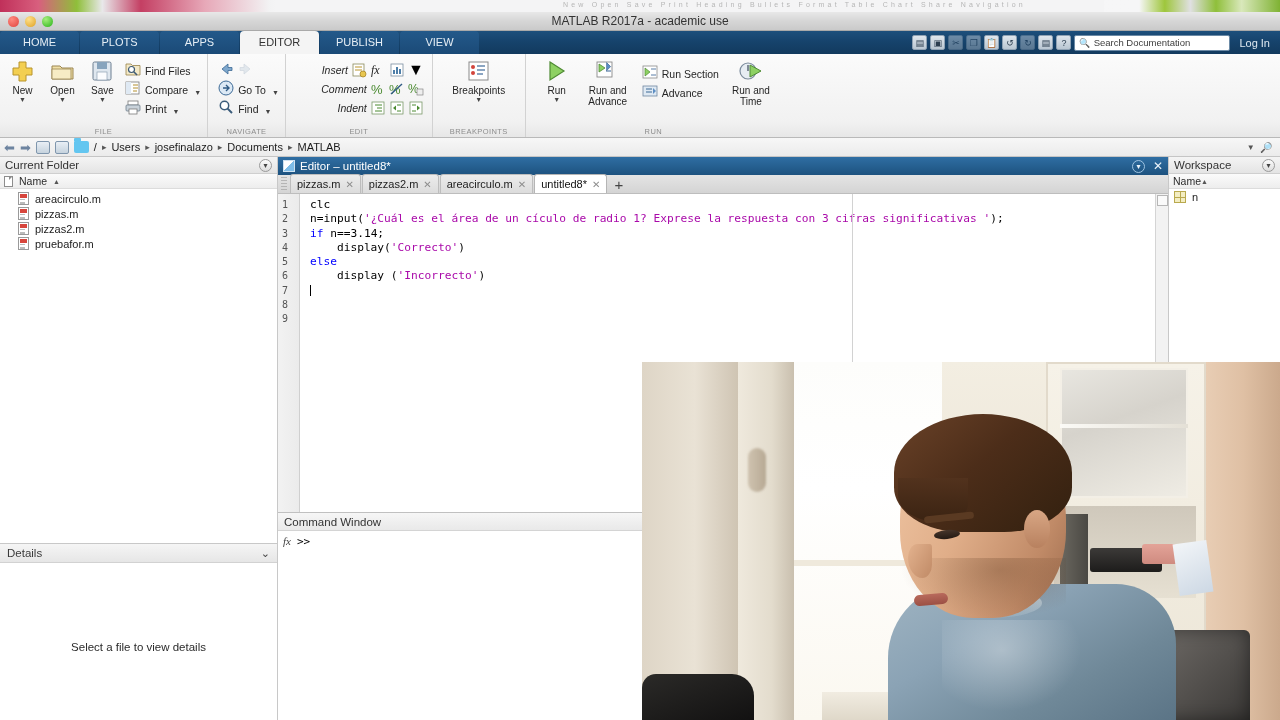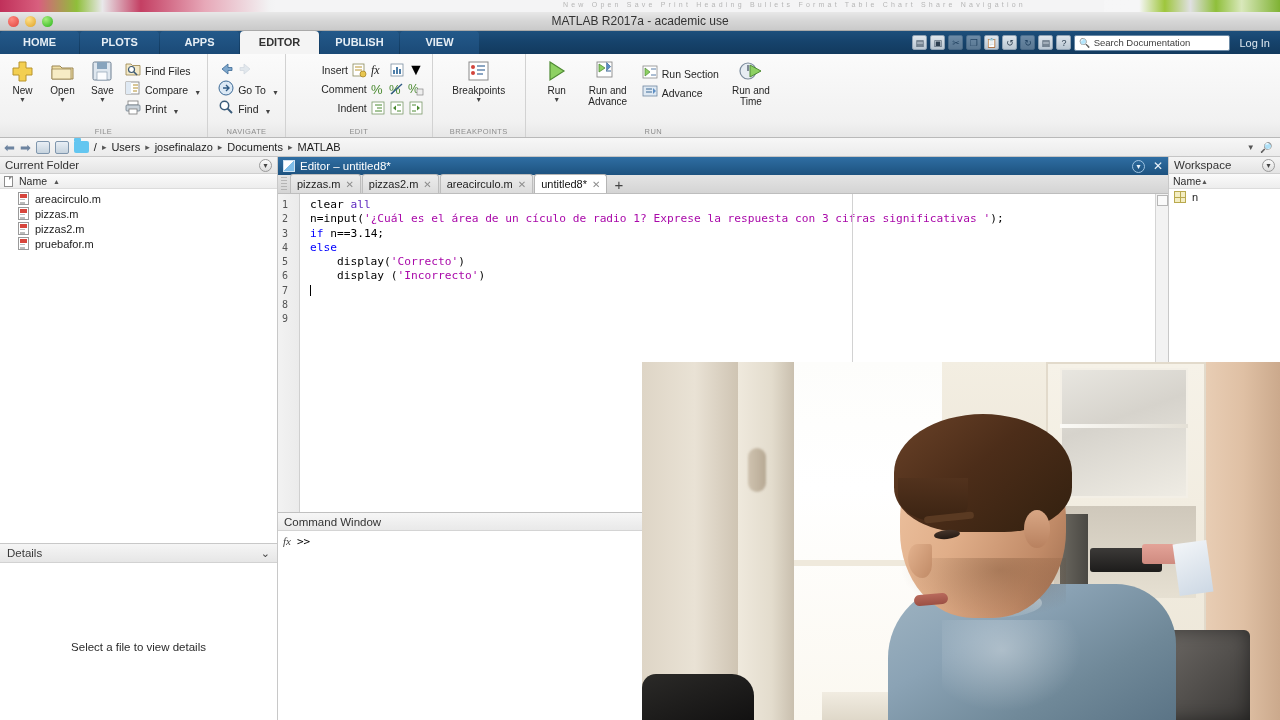--- a/index.html
+++ b/index.html
@@ -53,21 +53,20 @@
   .tabstrip {
     position: relative; height: 23px;
     background: linear-gradient(180deg, #1d4f7c 0%, #16436c 45%, #123a5e 100%);
     display: flex; align-items: flex-end;
   }
   .rtab {
     width: 79px; height: 23px; line-height: 23px; text-align: center;
     font-size: 11px; color: #e6eef5; cursor: default;
     border-radius: 4px 4px 0 0; margin-right: 1px;
     background: linear-gradient(180deg, #23598a 0%, #1b4a77 100%);
-    font-weight: bold;
   }
   .rtab.active { background: #f4f4f4; color: #333; }
   .tabstrip-right { margin-left: auto; display: flex; align-items: center; height: 23px; padding-right: 4px; gap: 3px; }
   .qicon {
     width: 15px; height: 15px; border-radius: 2px;
     background: linear-gradient(180deg,#dfe6ec,#b9c6d2);
     border: 1px solid #8fa2b4; position: relative;
   }
   .qicon.dim { opacity: .42; }
   .qicon span { position: absolute; inset: 0; font-size: 9px; line-height: 15px; text-align: center; color: #2c3e50; }
@@ -102,21 +101,21 @@
   .ic { width: 25px; height: 25px; position: relative; }
 
   .smallcol { display: flex; flex-direction: column; gap: 2px; padding-top: 3px; }
   .smallrow { display: flex; align-items: flex-end; gap: 4px; height: 17px; cursor: default; }
   .smallrow .slbl { font-size: 10.5px; color: #262626; }
   .smallrow .scar { font-size: 7px; color: #444; margin-left: 2px; }
   .sic { width: 16px; height: 16px; position: relative; flex: none; }
 
   .rightcol { display: flex; flex-direction: column; gap: 1px; padding-top: 4px; align-items: flex-end; }
   .rightrow { display: flex; align-items: center; gap: 3px; height: 18px; }
-  .rightrow .rlbl { font-size: 10.5px; color: #262626; width: 56px; text-align: right; }
+  .rightrow .rlbl { font-size: 10.5px; color: #262626; width: 56px; text-align: right; font-style: italic; }
 
   
   .pathbar {
     height: 19px; background: linear-gradient(180deg,#f7f7f7,#ebebeb);
     border-bottom: 1px solid #c5c5c5; display: flex; align-items: center;
     padding: 0 4px; gap: 5px; font-size: 11px; color: #1b1b1b;
   }
   .navarrow { font-size: 13px; color: #6d84a0; }
   .pbicon { width: 14px; height: 13px; border-radius: 2px; border: 1px solid #7f96ad; background: linear-gradient(180deg,#e9eff5,#c6d3de); }
   .folderic { width: 15px; height: 12px; background: #63c6f0; border-radius: 1px 2px 2px 2px; position: relative; }
@@ -740,25 +739,25 @@
               <div>3</div>
               <div>4</div>
               <div>5</div>
               <div>6</div>
               <div>7</div>
               <div>8</div>
               <div>9</div>
             </div>
             <div class="codebox">
               <div class="codecol-guide"></div>
-              <div class="cl"><span>clear </span><span class="kw2">all</span></div>
+              <div class="cl"><span>clc</span></div>
               <div class="cl"><span>n=input(</span><span class="str">'¿Cuál es el área de un cículo de radio 1? Exprese la respuesta con 3 cifras significativas '</span><span>);</span></div>
               <div class="cl"><span class="kw">if</span><span> n==3.14;</span></div>
+              <div class="cl"><span>    display(</span><span class="str">'Correcto'</span><span>)</span></div>
               <div class="cl"><span class="kw">else</span></div>
-              <div class="cl"><span>    display(</span><span class="str">'Correcto'</span><span>)</span></div>
               <div class="cl"><span>    display (</span><span class="str">'Incorrecto'</span><span>)</span></div>
               <div class="cl"><span class="caret"></span></div>
             </div>
             <div class="vscroll">
               <div class="thumbbox"></div>
             </div>
           </div>
         </div>
 
         <div class="cmdwin">

